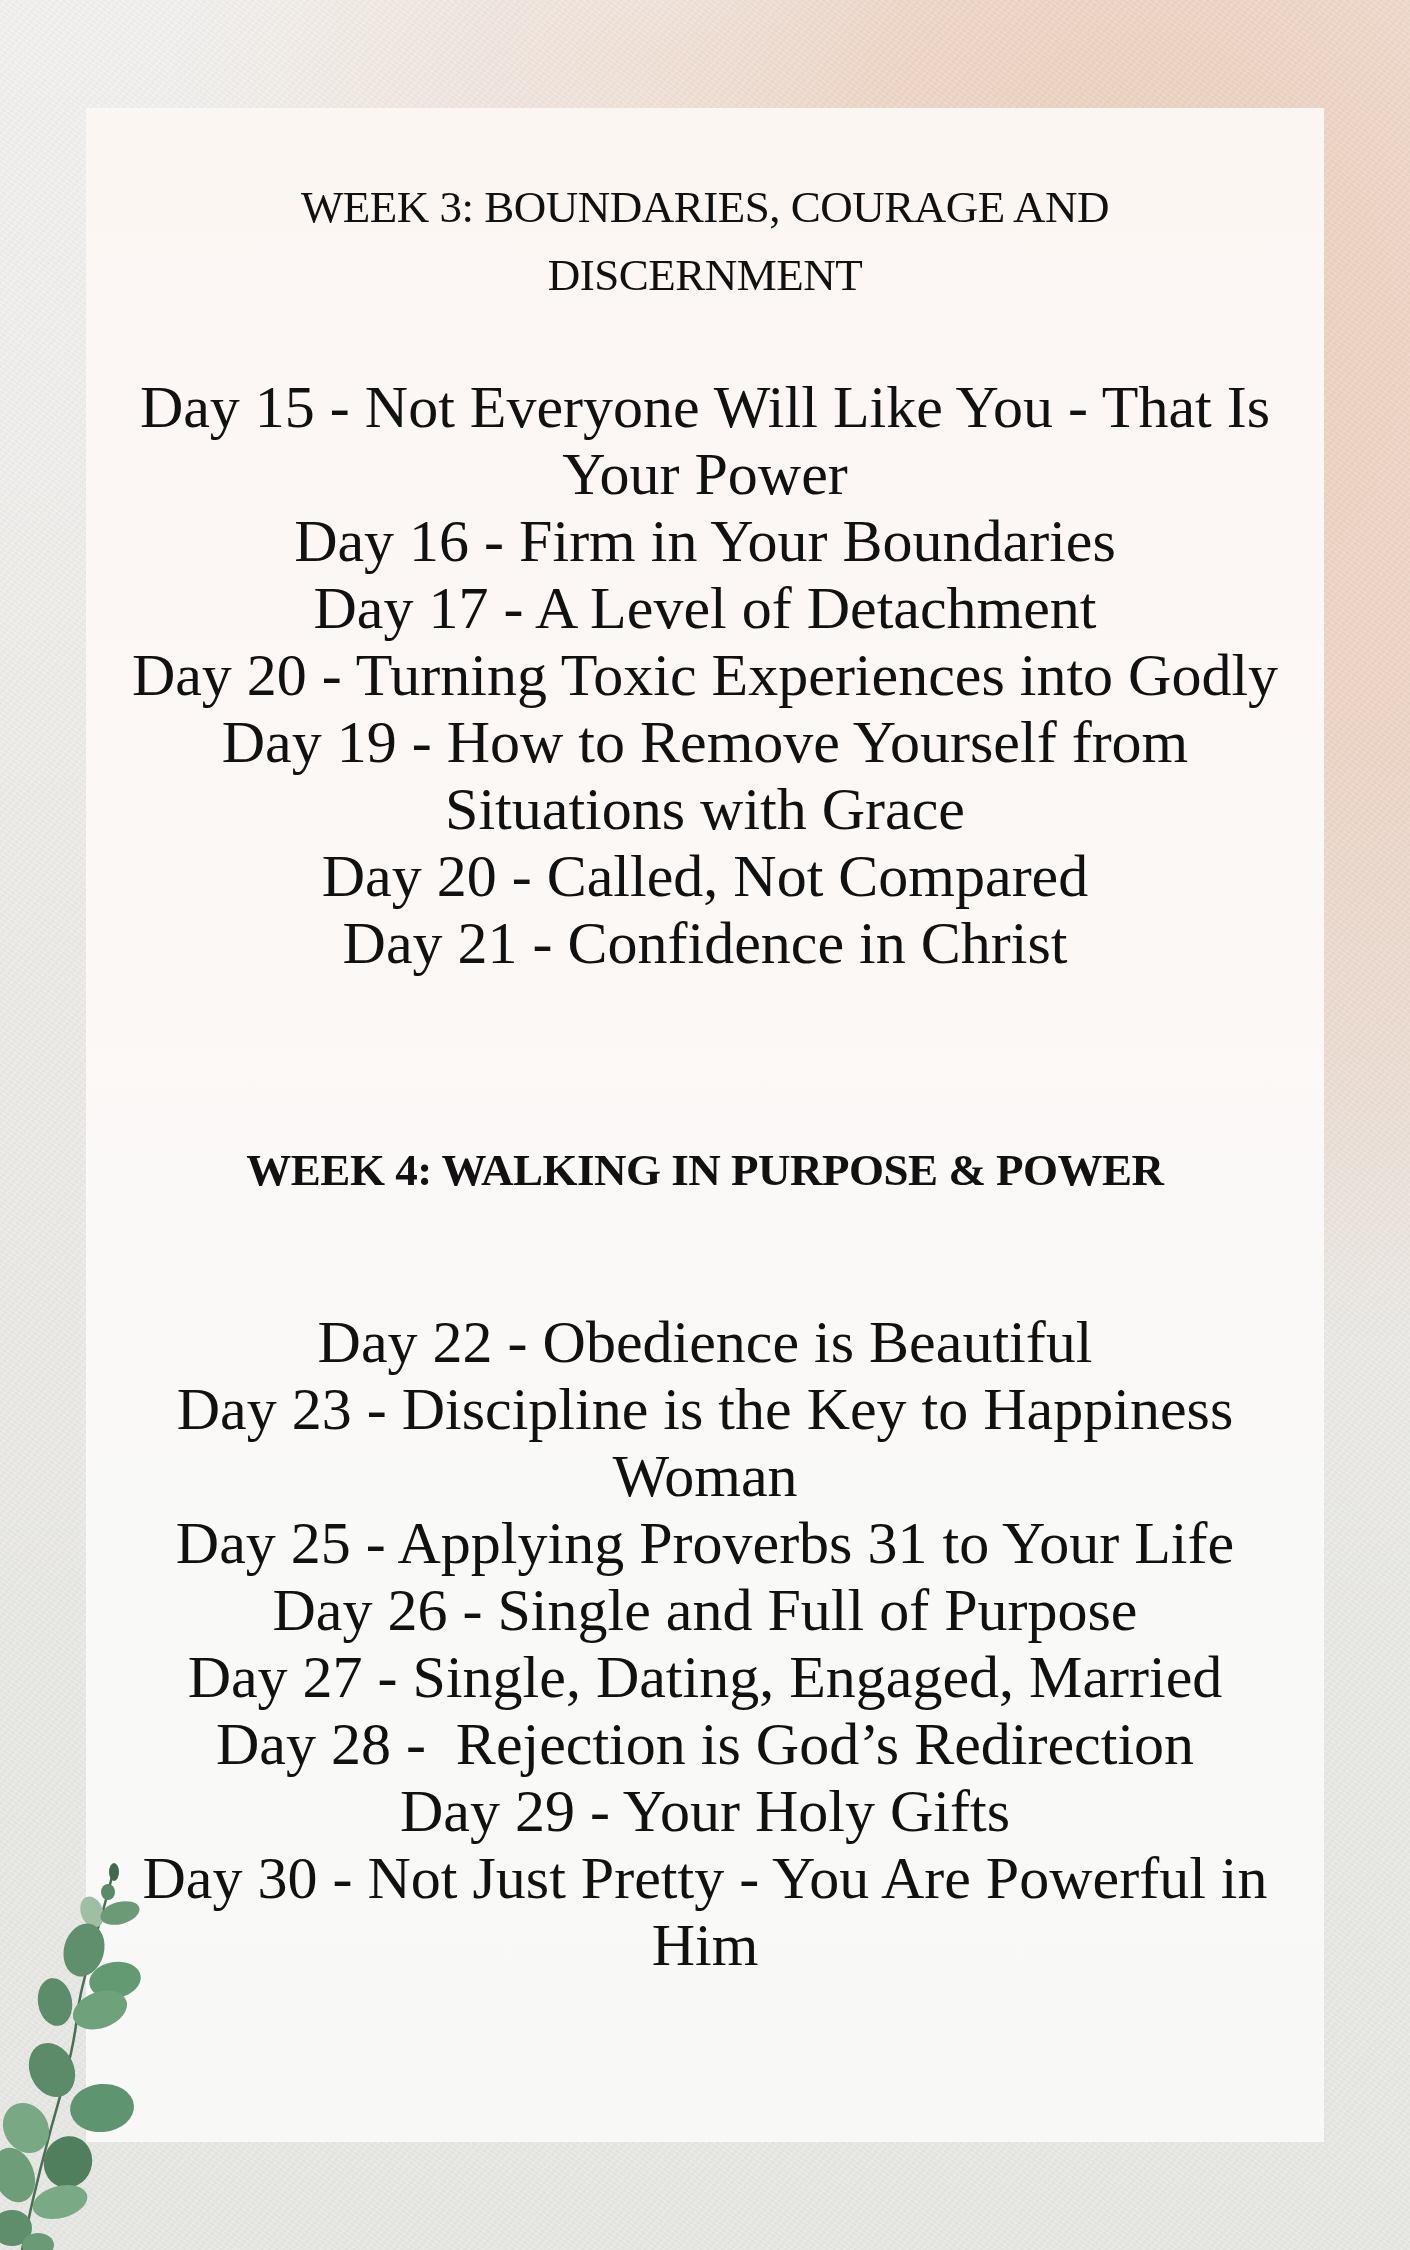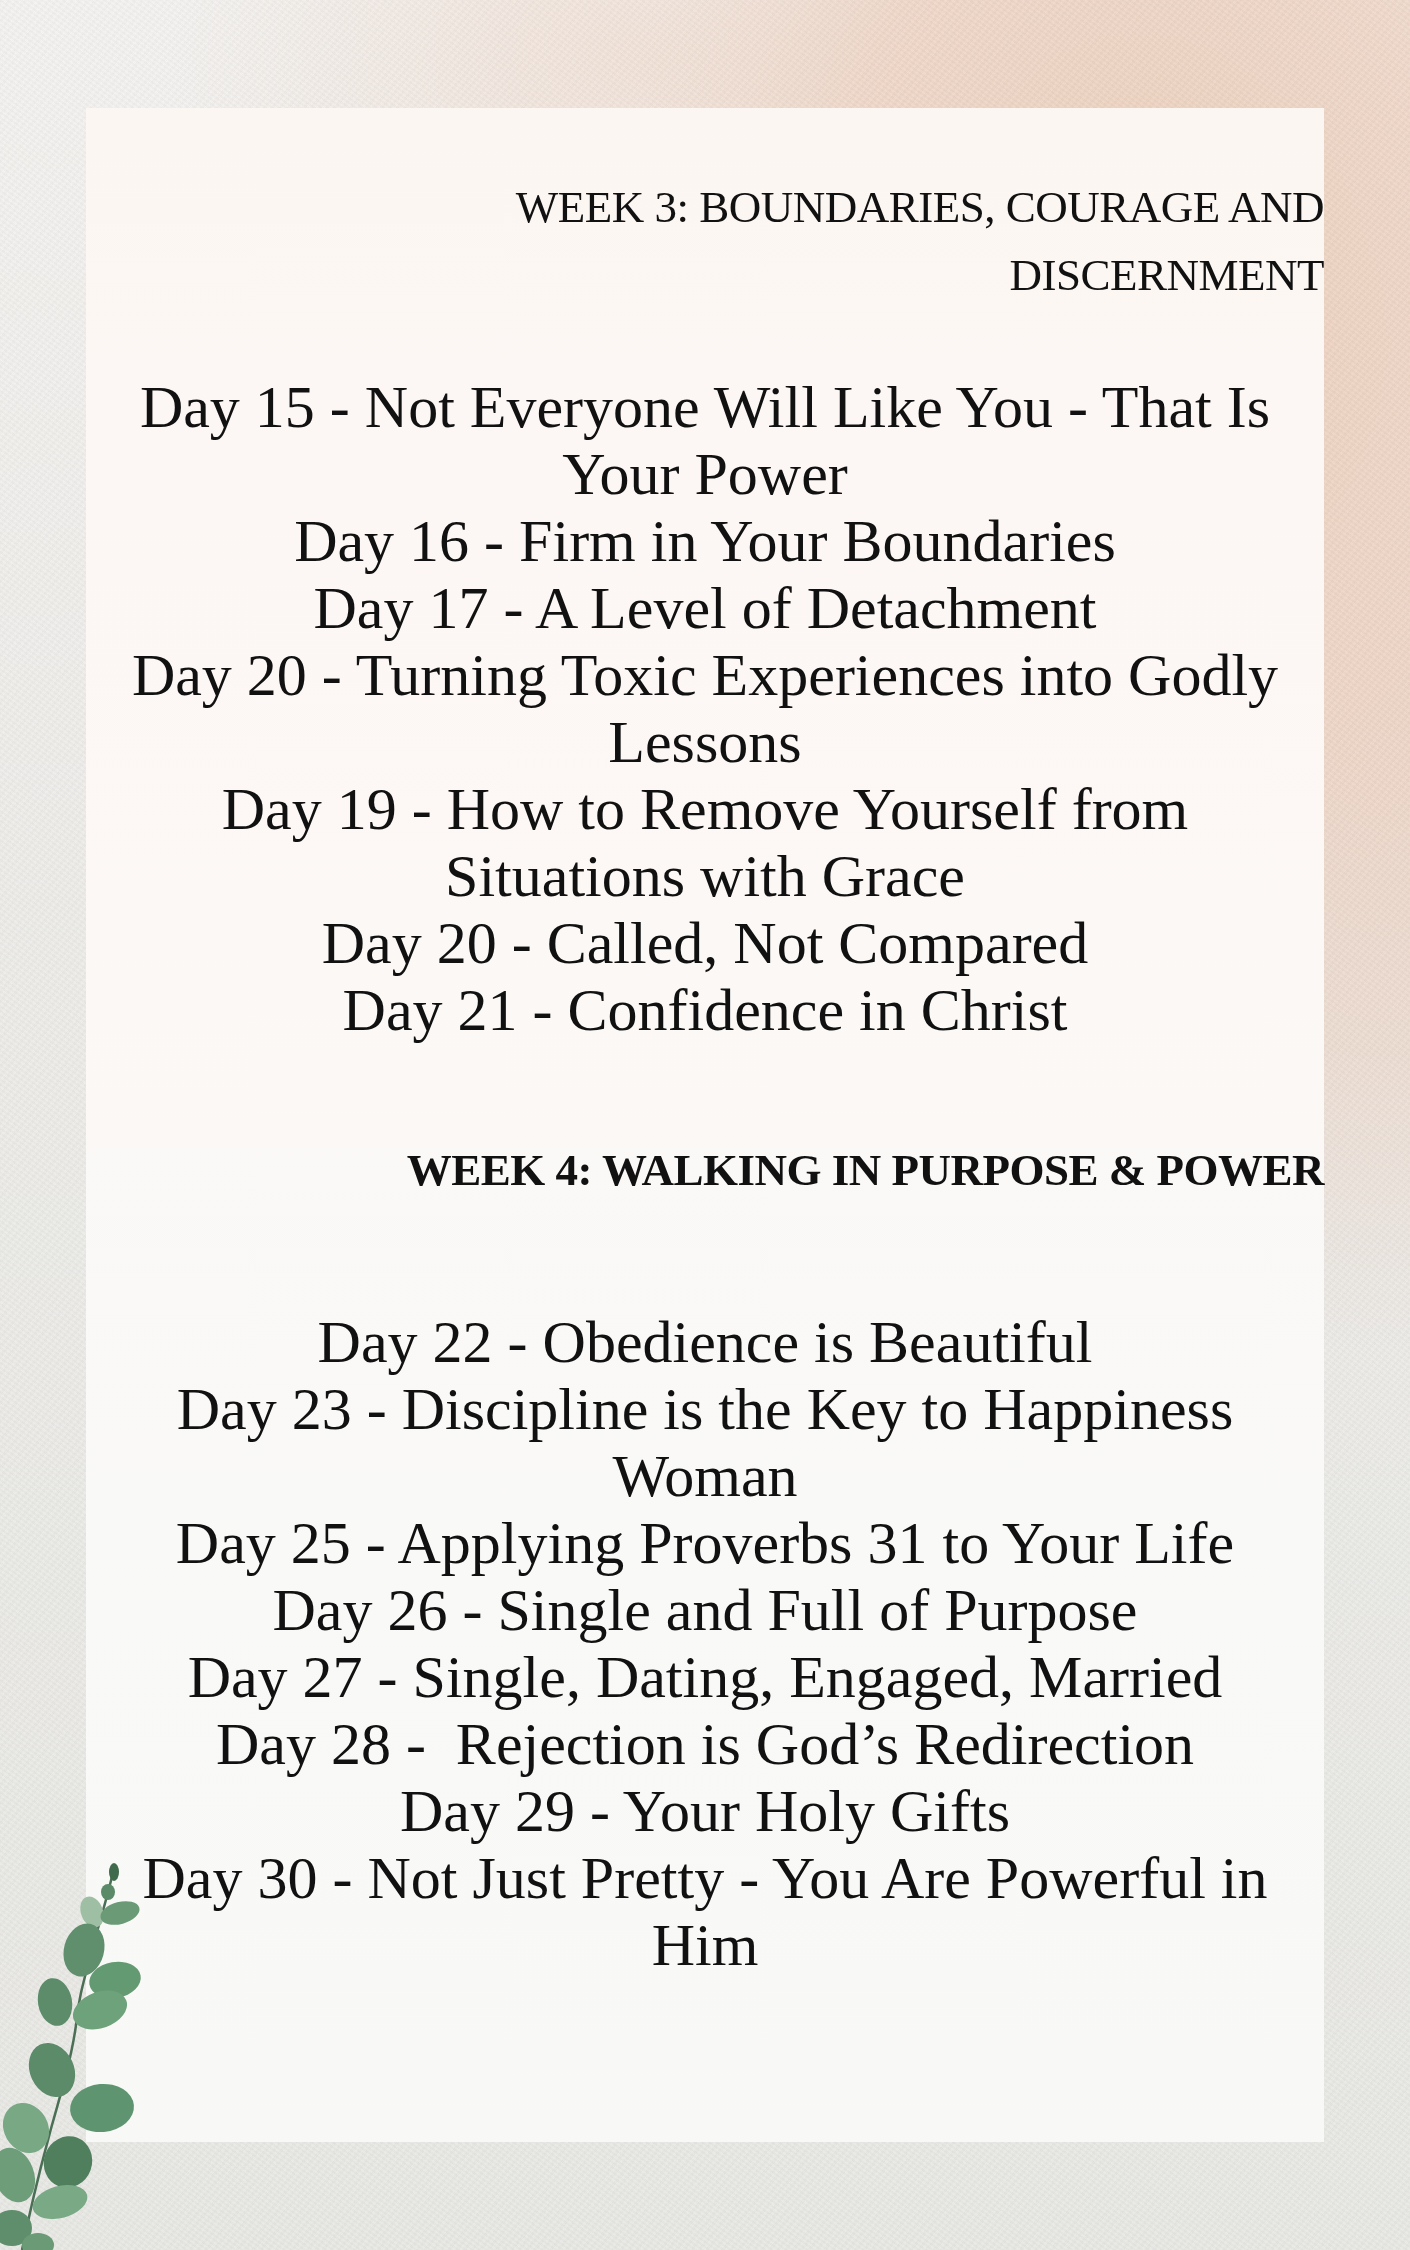--- a/index.html
+++ b/index.html
@@ -22,21 +22,21 @@
       repeating-linear-gradient(-50deg, rgba(255,255,255,0.04) 0 3px, rgba(0,0,0,0.012) 3px 6px);
   }
   .panel {
     position: absolute; left: 86px; top: 108px; width: 1238px; height: 2034px;
     background: linear-gradient(180deg, #fcf6f3 0%, #fcf8f6 40%, #f9f9f8 70%, #f8f8f7 100%);
   }
   .block {
     position: absolute; left: 86px; width: 1238px; text-align: center; color: #111;
   }
   .heading {
-    font-size: 45px; line-height: 68px; letter-spacing: -0.5px; text-align: right;
+    font-size: 45px; line-height: 68px; letter-spacing: -0.5px;
   }
   .heading .ln { display: block; white-space: pre; }
   .list { font-size: 60px; line-height: 67px; }
   .list .ln { display: block; white-space: pre; }
   .leaf-wrap { position: absolute; left: 0; top: 1850px; width: 170px; height: 400px; }
 </style>
 </head>
 <body>
 
 <div class="bg bg-base"></div>
@@ -48,21 +48,20 @@
   <span class="ln">WEEK 3: BOUNDARIES, COURAGE AND</span>
   <span class="ln">DISCERNMENT</span>
 </div>
 
 <div class="block list" style="top:374px;">
   <span class="ln">Day 15 - Not Everyone Will Like You - That Is</span>
   <span class="ln">Your Power</span>
   <span class="ln">Day 16 - Firm in Your Boundaries</span>
   <span class="ln">Day 17 - A Level of Detachment</span>
   <span class="ln">Day 20 - Turning Toxic Experiences into Godly</span>
-  <span class="ln">Lessons</span>
   <span class="ln">Day 19 - How to Remove Yourself from</span>
   <span class="ln">Situations with Grace</span>
   <span class="ln">Day 20 - Called, Not Compared</span>
   <span class="ln">Day 21 - Confidence in Christ</span>
 </div>
 
 <div class="block heading" style="top:1136px;font-weight:bold;">
   <span class="ln">WEEK 4: WALKING IN PURPOSE &amp; POWER</span>
 </div>
 

